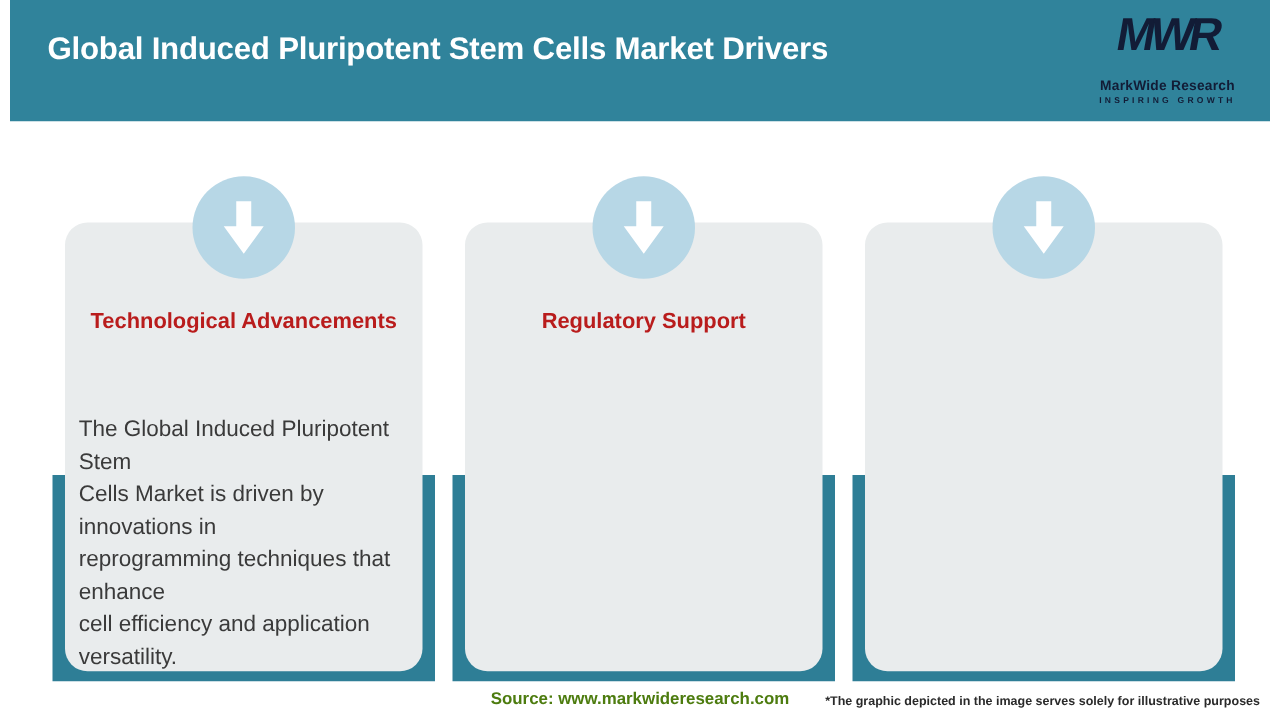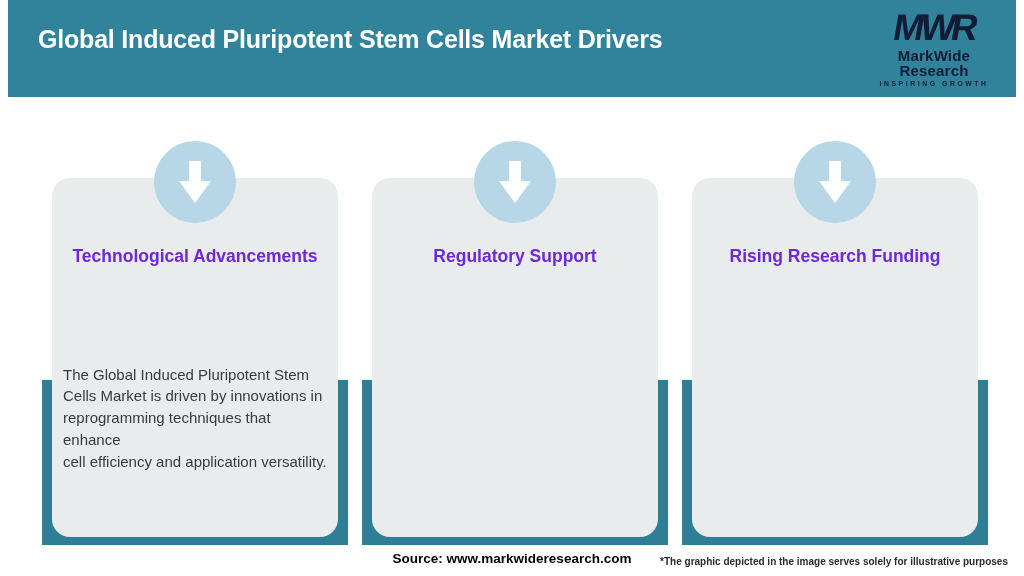--- a/index.html
+++ b/index.html
@@ -17,21 +17,21 @@
     font-size:25px; font-weight:700; color:#ffffff; letter-spacing:-0.2px;
   }
   .logo {
     position:absolute; right:18px; top:9px; width:128px;
     text-align:center; color:#121c36; line-height:1;
   }
   .monogram {
     font-size:37px; font-weight:700; letter-spacing:-4px;
     transform:skewX(-10deg); line-height:1;
   }
-  .logo-name { font-size:15px; font-weight:700; margin-top:2px; letter-spacing:0.2px; }
+  .logo-name { font-size:11px; font-weight:700; margin-top:18px; letter-spacing:0.2px; }
   .logo-tagline { font-size:6.8px; font-weight:700; letter-spacing:2.6px; margin-top:3px; }
 
   
   .card-wrap { position:absolute; top:0; width:286px; height:576px; }
   .card-wrap.c1 { left:52px; }
   .card-wrap.c2 { left:372px;padding-left:33px; }
   .card-wrap.c3 { left:692px; }
   .ribbon {
     position:absolute; top:380px; left:-10px; width:306px; height:165px;
     background:#2e7e96;
@@ -40,31 +40,31 @@
     position:absolute; top:178px; left:0; width:286px; height:359px;
     background:#e9eced; border-radius:18px;
   }
   .circle {
     position:absolute; top:-37px; left:50%; transform:translateX(-50%);
     width:82px; height:82px; border-radius:50%; background:#b7d7e6;
     display:flex; align-items:center; justify-content:center;
   }
   .card-title {
     margin:70px 8px 0; text-align:center;
-    font-size:17.5px; font-weight:700; color:#6d28d9; line-height:1;
+    font-size:17.5px; font-weight:700; color:#b91c1c; line-height:1;
   }
   .card-body {
-    margin:98px 11px 0; font-size:15px; line-height:1.45; color:#3a3a3a;
+    margin:64px 11px 0; font-size:18px; line-height:1.45; color:#3a3a3a;
     white-space:pre-line;
   }
 
   
   .source {
     position:absolute; left:0; right:0; top:551px; text-align:center;
-    font-size:13.5px; font-weight:700; color:#000000;
+    font-size:13.5px; font-weight:700; color:#4d7c0f;
   }
   .disclaimer {
     position:absolute; right:16px; top:556px;
     font-size:10px; font-weight:700; color:#2a2a2a;
   }
 </style>
 </head>
 <body>
 
 <div class="page">
@@ -109,21 +109,20 @@
     </section>
 
     <section class="card-wrap c3">
       <div class="ribbon"></div>
       <div class="card">
         <div class="circle">
           <svg width="36" height="46" viewBox="0 0 36 46">
             <polygon points="12,2 24,2 24,22 34,22 18,44 2,22 12,22" fill="#ffffff"></polygon>
           </svg>
         </div>
-        <h2 class="card-title">Rising Research Funding</h2>
       </div>
     </section>
 
   </main>
 
   <footer>
     <div class="source">Source: www.markwideresearch.com</div>
     <div class="disclaimer">*The graphic depicted in the image serves solely for illustrative purposes</div>
   </footer>
 

